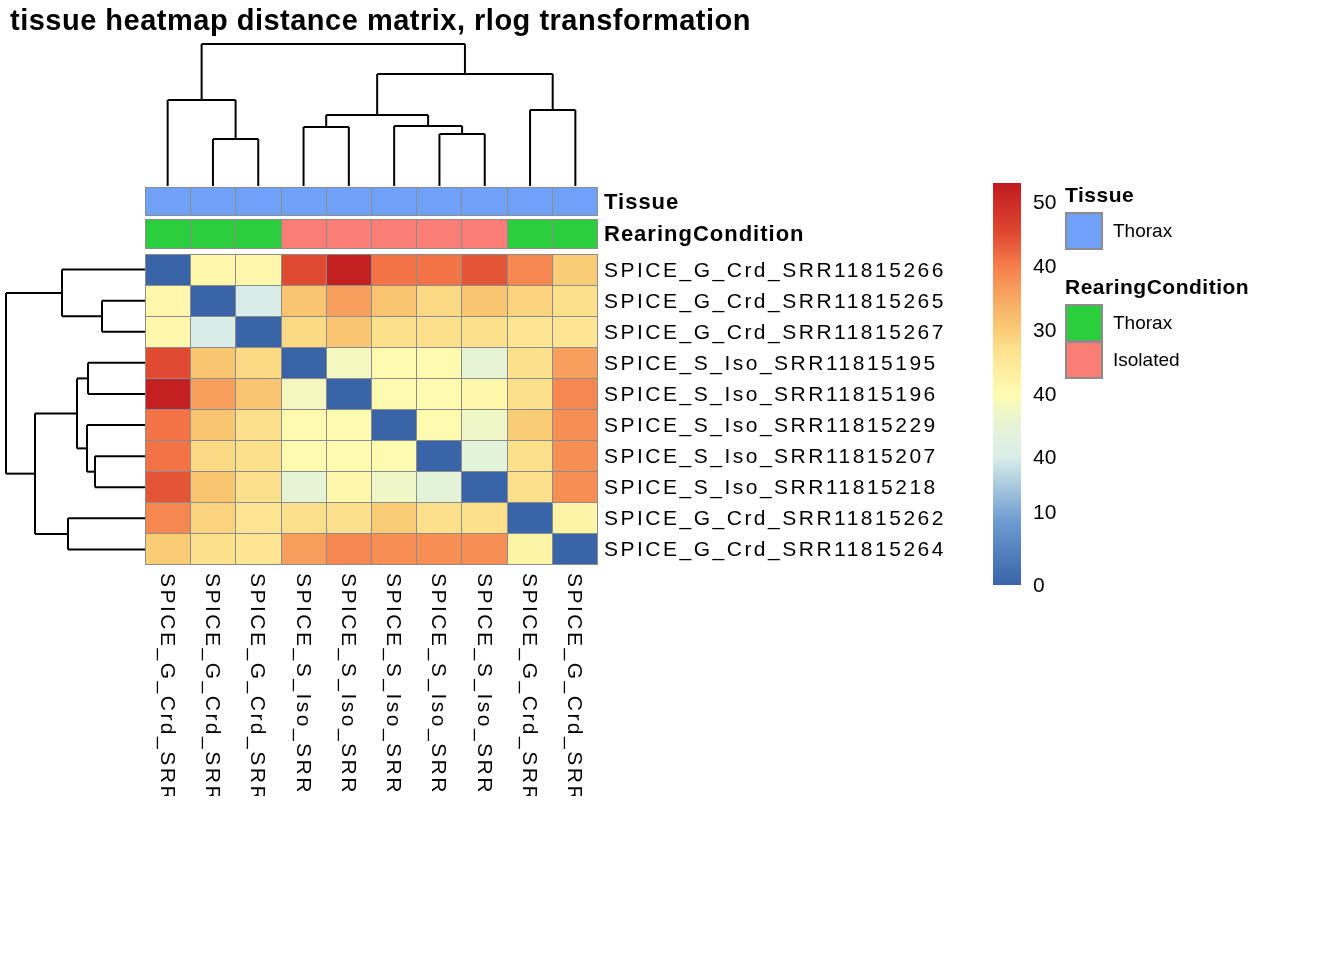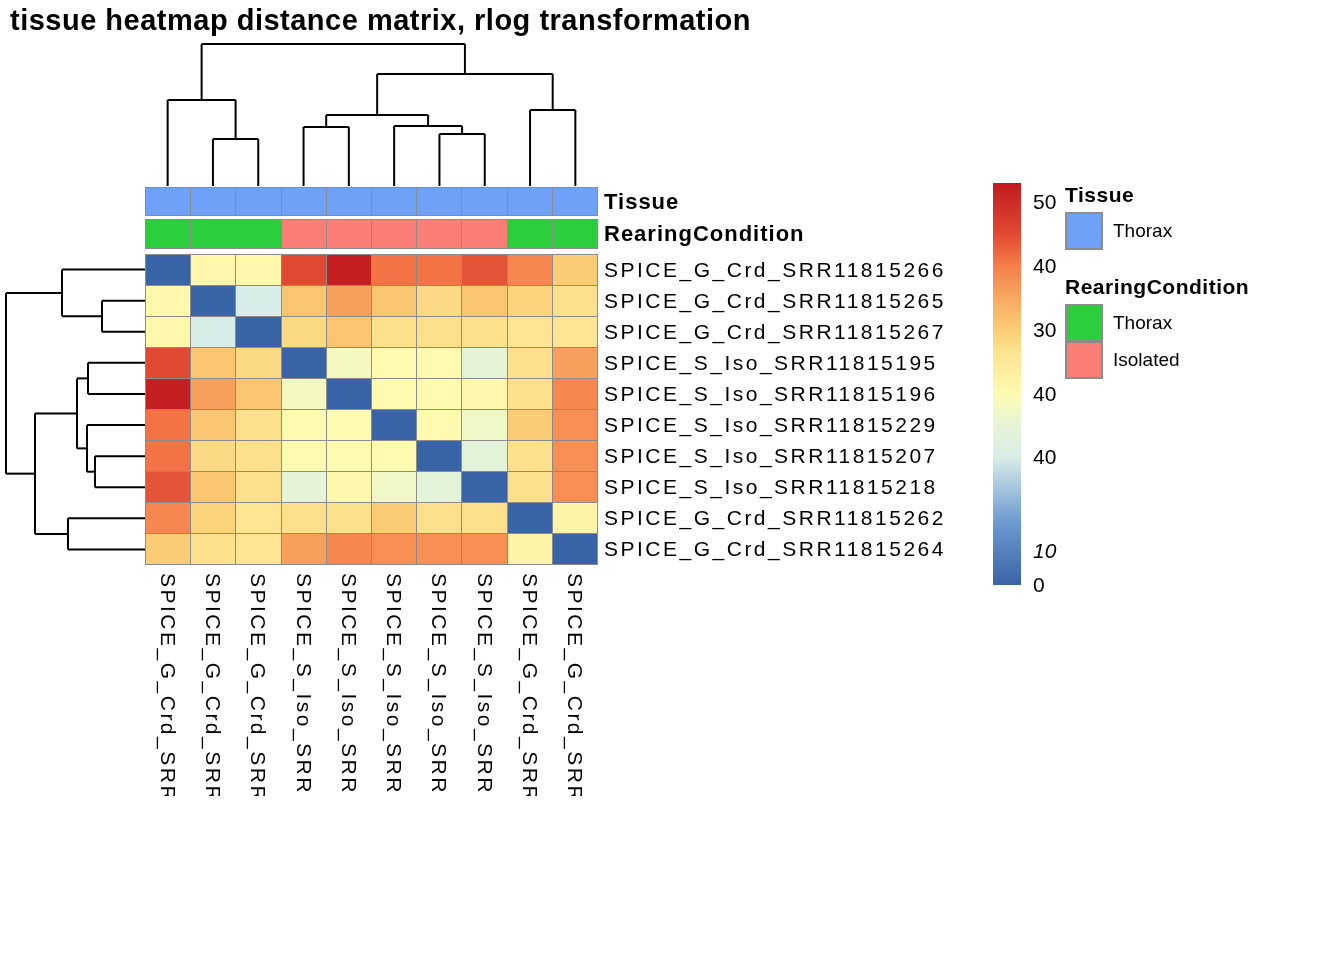--- a/index.html
+++ b/index.html
@@ -246,21 +246,21 @@
       <div class="col-label" style="left: 394.15px; top: 573px;">SPICE_S_Iso_SRR11815229</div>
       <div class="col-label" style="left: 439.45px; top: 573px;">SPICE_S_Iso_SRR11815207</div>
       <div class="col-label" style="left: 484.75px; top: 573px;">SPICE_S_Iso_SRR11815218</div>
       <div class="col-label" style="left: 530.05px; top: 573px;">SPICE_G_Crd_SRR11815262</div>
       <div class="col-label" style="left: 575.35px; top: 573px;">SPICE_G_Crd_SRR11815264</div>
     </div>
 
   <div class="colorbar" id="colorbar" style="left: 993px; top: 183px; width: 28px; height: 402px; background: linear-gradient(to top, rgb(58, 100, 168) 0%, rgb(110, 155, 208) 15.87%, rgb(217, 237, 232) 31.75%, rgb(230, 244, 214) 39.68%, rgb(254, 251, 177) 47.62%, rgb(253, 227, 144) 57.94%, rgb(250, 204, 117) 63.49%, rgb(247, 156, 91) 73.81%, rgb(246, 126, 75) 79.37%, rgb(224, 74, 50) 87.3%, rgb(192, 26, 32) 100%);"></div>
   <div id="cb-ticks">
       <div class="cb-tick" style="left: 1033px; top: 585px;">0</div>
-      <div class="cb-tick" style="left: 1033px; top: 551px; font-style: italic;">10</div>
+      <div class="cb-tick" style="left: 1033px; top: 512px;">10</div>
       <div class="cb-tick" style="left: 1033px; top: 457.381px;">40</div>
       <div class="cb-tick" style="left: 1033px; top: 393.571px;">40</div>
       <div class="cb-tick" style="left: 1033px; top: 329.762px;">30</div>
       <div class="cb-tick" style="left: 1033px; top: 265.952px;">40</div>
       <div class="cb-tick" style="left: 1033px; top: 202.143px;">50</div>
     </div>
 
   <div id="legend">
       <div class="lg-header" style="left: 1065px; top: 183px;">Tissue</div>
       <div class="lg-swatch" style="left: 1065px; top: 212px; width: 38px; height: 38px; background: rgb(112, 161, 248);"></div>

